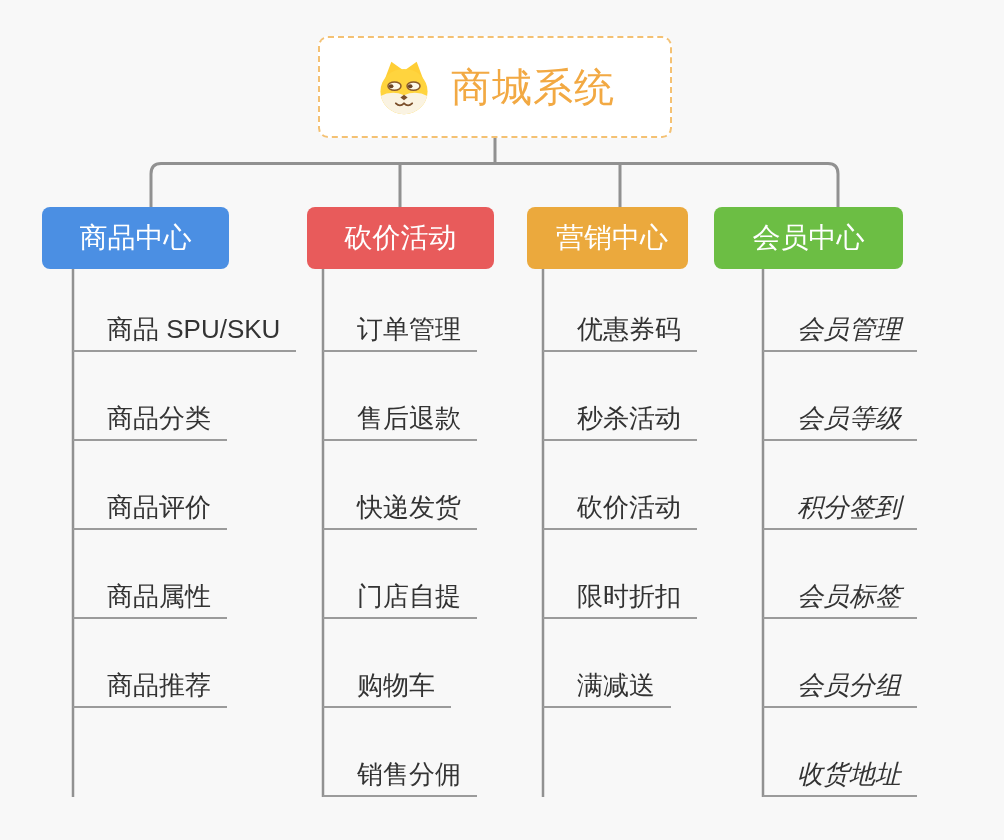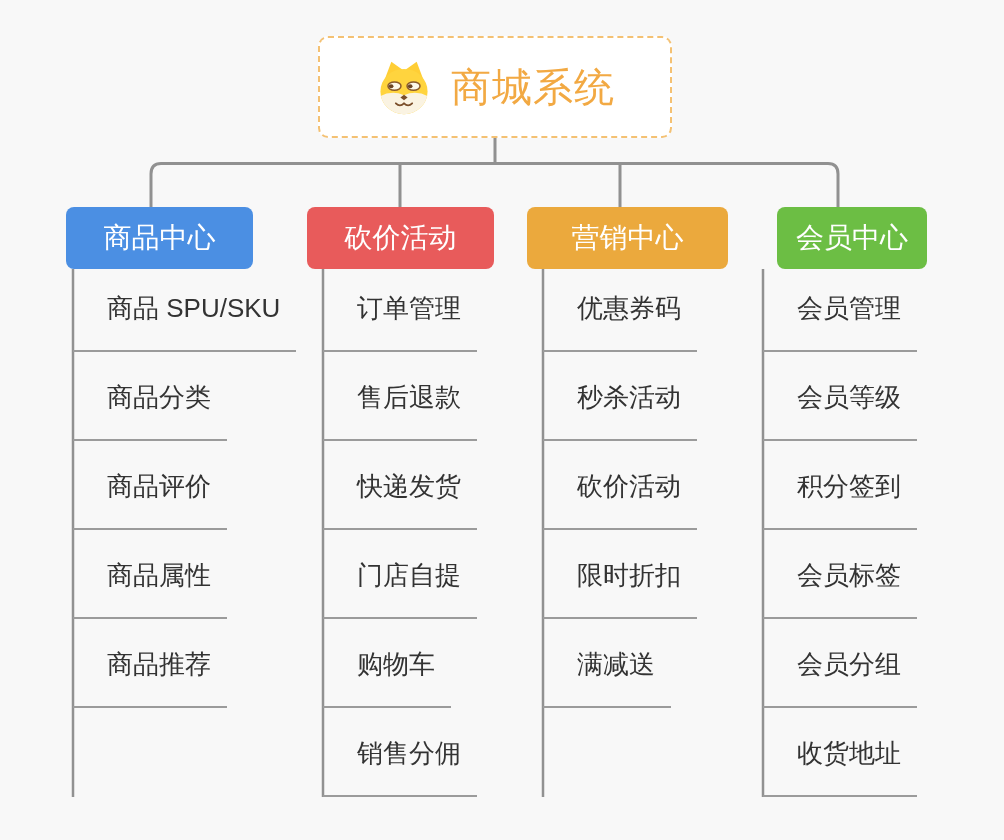--- a/index.html
+++ b/index.html
@@ -60,21 +60,21 @@
     box-sizing:border-box;
     display:flex;
     align-items:flex-end;
     width:fit-content;
     border-bottom:2px solid #9b9b9b;
     padding:0 16px 0 34px;
   }
   .leaf-label {
     font-size:26px;
     color:#333333;
-    padding-bottom:24px;
+    padding-bottom:3px;
     white-space:nowrap;
   }
 </style>
 </head>
 <body>
 
 <div class="canvas">
 
   <svg class="connectors" viewBox="0 0 1004 840" fill="none" stroke="#919191" stroke-width="3">
 
@@ -110,21 +110,21 @@
 
         <path d="M32,40.5 L36,43.5 L32,46.5 L28,43.5 Z" fill="#7a4e2a"></path>
 
         <path d="M23,50 Q27.5,54.5 32,50 Q36.5,54.5 41,50" stroke="#7a4e2a" stroke-width="2" fill="none" stroke-linecap="round"></path>
       </svg>
     </span>
     <span class="root-title">商城系统</span>
   </div>
 
   <div id="branches">
-      <div class="branch-node" style="left: 66px; width: 187px; background: rgb(75, 143, 227);">商品中心</div>
+      <div class="branch-node" style="left: 42px; width: 187px; background: rgb(75, 143, 227);">商品中心</div>
       <div class="branch-column" style="left: 73px;">
         <div class="leaf">
           <span class="leaf-label">商品 SPU/SKU</span>
         </div>
         <div class="leaf">
           <span class="leaf-label">商品分类</span>
         </div>
         <div class="leaf">
           <span class="leaf-label">商品评价</span>
         </div>
@@ -149,40 +149,40 @@
         <div class="leaf">
           <span class="leaf-label">门店自提</span>
         </div>
         <div class="leaf">
           <span class="leaf-label">购物车</span>
         </div>
         <div class="leaf">
           <span class="leaf-label">销售分佣</span>
         </div>
       </div>
-      <div class="branch-node" style="left: 527px; width: 201px; background: rgb(235, 169, 61);">营销中心</div>
+      <div class="branch-node" style="left: 527px; width: 152px; background: rgb(235, 169, 61); padding-left: 9px;">营销中心</div>
       <div class="branch-column" style="left: 543px;">
         <div class="leaf">
           <span class="leaf-label">优惠券码</span>
         </div>
         <div class="leaf">
           <span class="leaf-label">秒杀活动</span>
         </div>
         <div class="leaf">
           <span class="leaf-label">砍价活动</span>
         </div>
         <div class="leaf">
           <span class="leaf-label">限时折扣</span>
         </div>
         <div class="leaf">
           <span class="leaf-label">满减送</span>
         </div>
       </div>
-      <div class="branch-node" style="left: 777px; width: 150px; background: rgb(108, 190, 68); font-family: Liberation Serif, serif;">会员中心</div>
-      <div class="branch-column" style="left: 763px;">
+      <div class="branch-node" style="left: 714px; width: 189px; background: rgb(108, 190, 68); font-family: Liberation Serif, serif;">会员中心</div>
+      <div class="branch-column" style="left: 763px; font-style: italic;">
         <div class="leaf">
           <span class="leaf-label">会员管理</span>
         </div>
         <div class="leaf">
           <span class="leaf-label">会员等级</span>
         </div>
         <div class="leaf">
           <span class="leaf-label">积分签到</span>
         </div>
         <div class="leaf">

